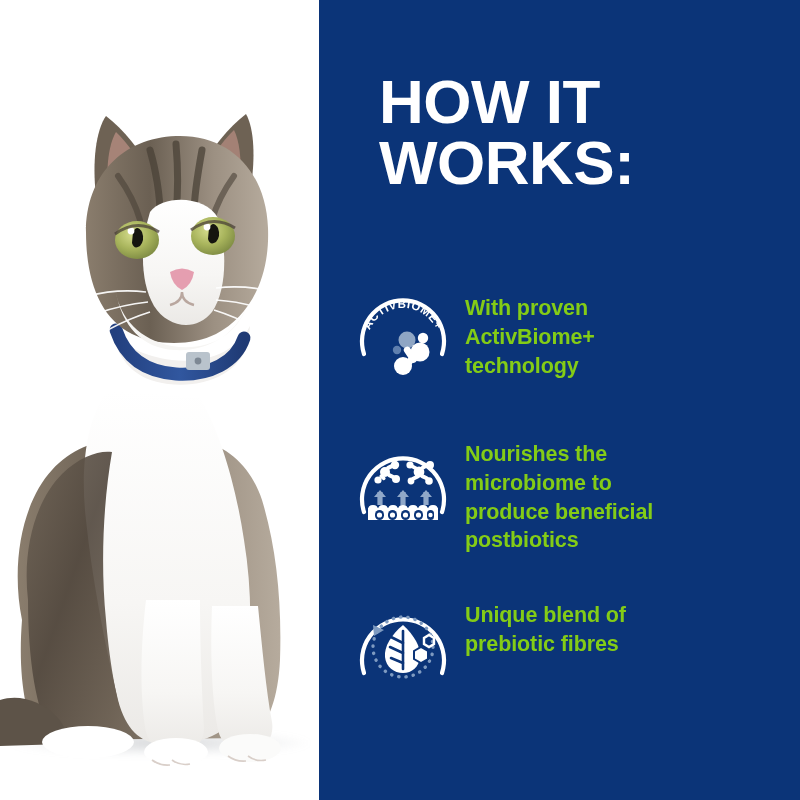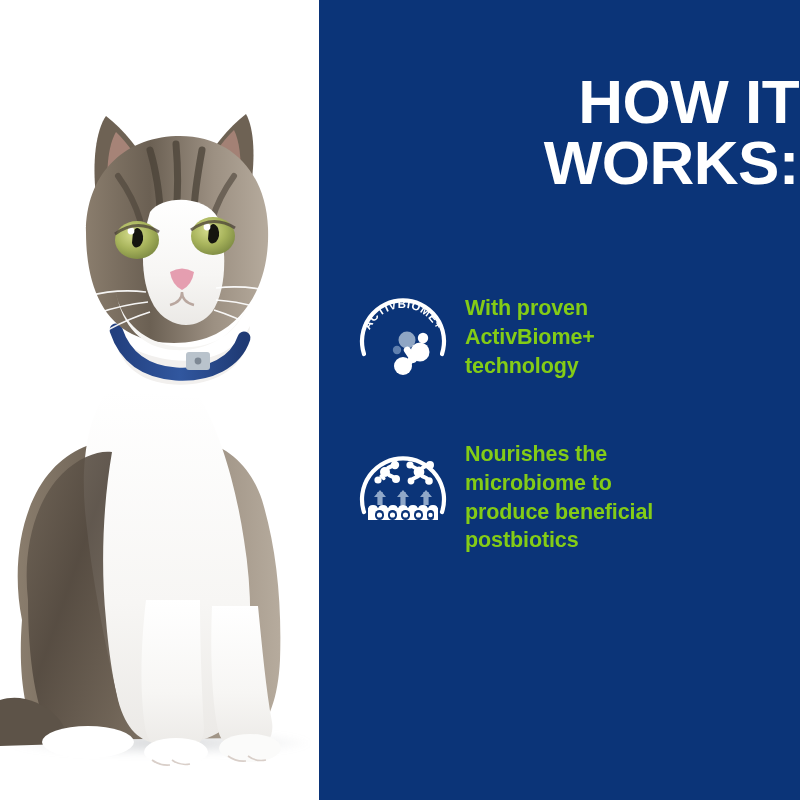--- a/index.html
+++ b/index.html
@@ -64,21 +64,21 @@
   .headline {
     position: absolute;
     left: 60px;
     top: 72px;
     width: 420px;
     color: #ffffff;
     font-size: 62px;
     line-height: 0.98;
     font-weight: 800;
     letter-spacing: -0.5px;
-    text-align: right;
+    text-align: left;
     white-space: pre-line;
   }
 
   .features {
     position: absolute;
     left: 32px;
     top: 288px;
     width: 448px;
   }
 
@@ -323,16 +323,41 @@
               </g>
             </g>
           </svg>
         </div>
         <div class="feature-text">Nourishes the
 microbiome to
 produce beneficial
 postbiotics</div>
       </div>
 
+      <div class="feature f3">
+        <div class="feature-icon">
+          <svg viewBox="0 0 104 104" xmlns="http://www.w3.org/2000/svg">
+            <path d="M 13 78 A 41 41 0 1 1 91 78" stroke="#ffffff" stroke-width="4.2" fill="none" stroke-linecap="round"></path>
+
+            <circle cx="52" cy="52" r="30" stroke="#7e9ac0" stroke-width="3.4" fill="none" stroke-linecap="round" stroke-dasharray="0.3 7"></circle>
+
+            <path d="M22 30 l11 5 l-10 6 z" fill="#7e9ac0"></path>
+
+            <path d="M52 30 C40 40 33 52 34 62 C35 72 43 78 52 78 C61 78 68 72 69 62
+                     C70 52 63 40 52 30 Z" fill="#ffffff"></path>
+            <g stroke="#0b3478" stroke-width="2.6" fill="none" stroke-linecap="round">
+              <path d="M52 36 V74"></path>
+              <path d="M52 48 L40 42"></path>
+              <path d="M52 58 L39 52"></path>
+              <path d="M52 68 L40 63"></path>
+            </g>
+
+            <path d="M70 52 l7 4 v8 l-7 4 l-7 -4 v-8 z" fill="#ffffff" stroke="#0b3478" stroke-width="2"></path>
+            <path d="M78 40 l5 3 v6 l-5 3 l-5 -3 v-6 z" fill="none" stroke="#ffffff" stroke-width="2.4"></path>
+          </svg>
+        </div>
+        <div class="feature-text">Unique blend of
+prebiotic fibres</div>
+      </div>
 
     </div>
   </div>
 </div>
 
 </body></html>

